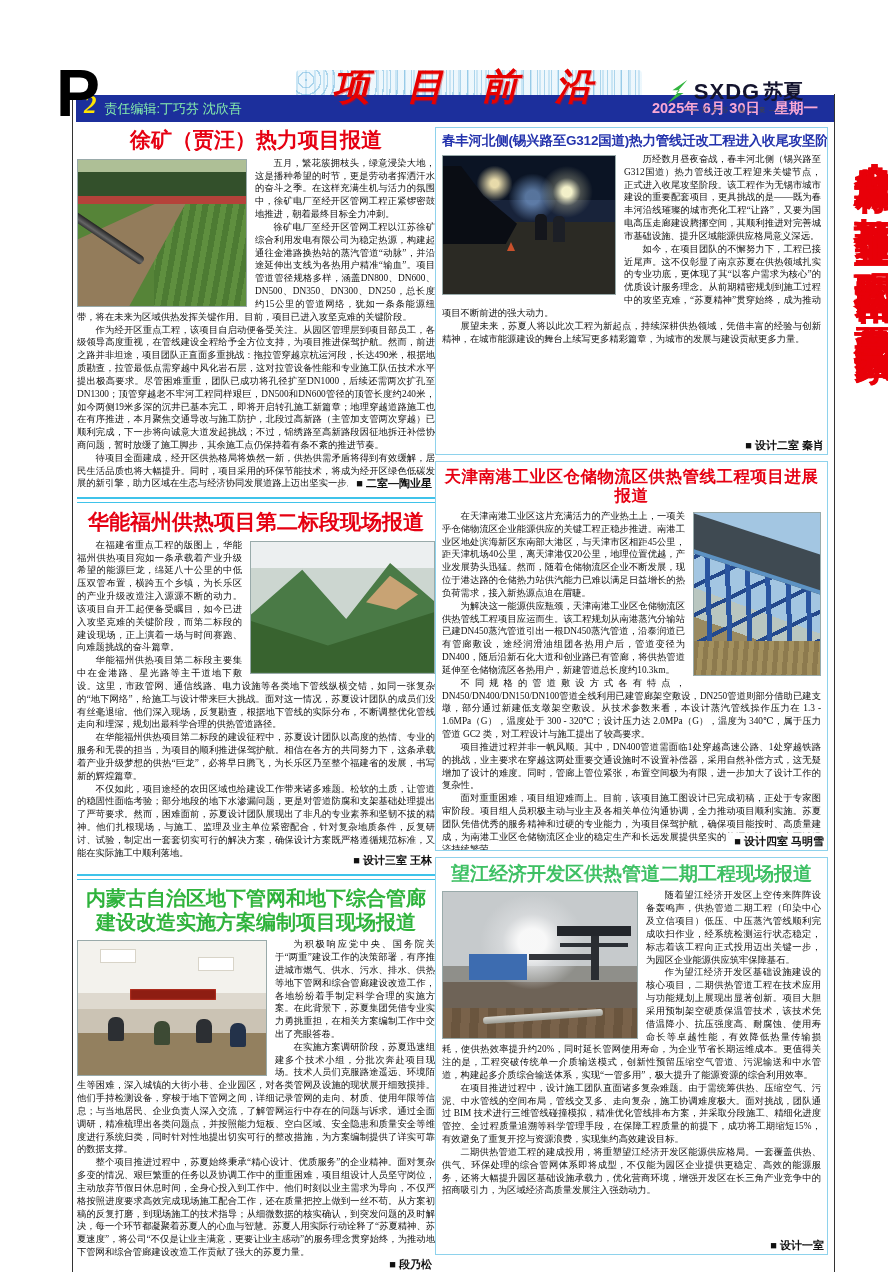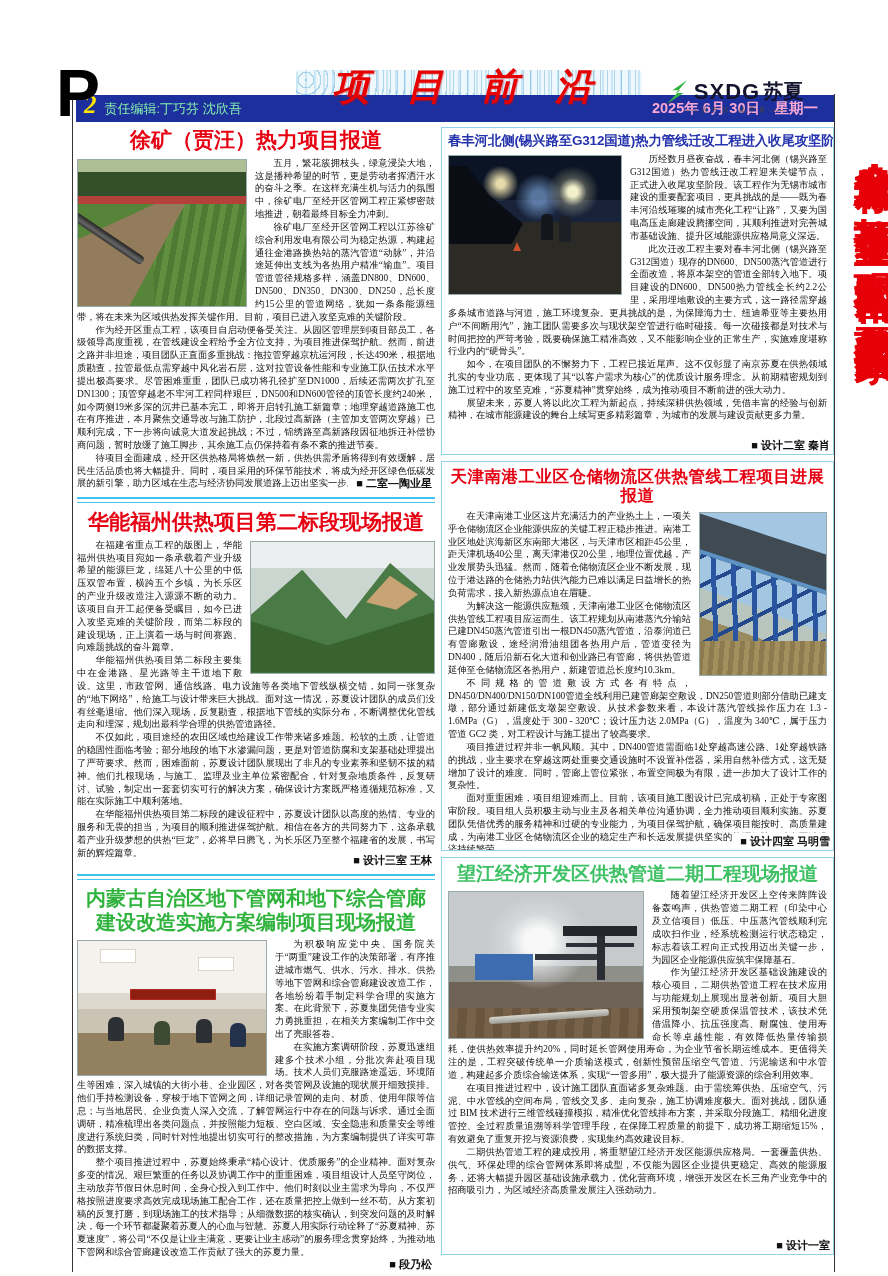--- a/index.html
+++ b/index.html
@@ -28,21 +28,21 @@
   .logo-tagline{font-family:"Liberation Sans",sans-serif;font-size:6.5px;color:#444;margin-top:1px;letter-spacing:1px;}
   .blue-bar{position:absolute;left:76px;top:95px;width:758px;height:27px;background:#1c2f9c;
             display:flex;align-items:center;z-index:2;}
   .page-num{color:#ffe400;font-size:25px;font-weight:bold;font-style:italic;line-height:1;
             margin:-8px 8px 0 8px;font-family:"Liberation Serif",serif;}
   .editors{color:#86efac;font-size:13px;font-family:"Liberation Sans",sans-serif;}
   .bar-date{margin-left:auto;margin-right:16px;color:#f9a8d4;font-size:14.5px;font-weight:bold;
             font-family:"Liberation Sans",sans-serif;}
 
   
-  .content{position:absolute;left:77px;top:127px;width:757px;display:flex;gap:6px;}
+  .content{position:absolute;left:77px;top:127px;width:757px;display:flex;}
   .col-left{width:358px;flex:0 0 auto;}
   .col-right{width:393px;flex:0 0 auto;}
 
   .article{position:relative;overflow:hidden;}
   .a-title{text-align:center;font-weight:bold;font-family:"Liberation Sans",sans-serif;margin:1px 0 4px;line-height:1.18;}
   .t-red{color:#e60012;}
   .t-green{color:#2fb33c;}
   .t-green2{color:#3ec064;}
   .t-blue{color:#2433ad;}
   .fs21{font-size:21px;}
@@ -190,22 +190,22 @@
       <div class="article h-l2">
         <div class="a-title t-red fs21">华能福州供热项目第二标段现场报道</div>
         <div class="body">
           <div class="photo ph-mountain">
             <div class="m1"></div>
               <div class="scar"></div>
               <div class="m2"></div>
           </div>
           <p>在福建省重点工程的版图上，华能福州供热项目宛如一条承载着产业升级希望的能源巨龙，绵延八十公里的中低压双管布置，横跨五个乡镇，为长乐区的产业升级改造注入源源不断的动力。该项目自开工起便备受瞩目，如今已进入攻坚克难的关键阶段，而第二标段的建设现场，正上演着一场与时间赛跑、向难题挑战的奋斗篇章。</p>
           <p>华能福州供热项目第二标段主要集中在金港路、星光路等主干道地下敷设。这里，市政管网、通信线路、电力设施等各类地下管线纵横交错，如同一张复杂的“地下网络”，给施工与设计带来巨大挑战。面对这一情况，苏夏设计团队的成员们没有丝毫退缩。他们深入现场，反复勘查，根据地下管线的实际分布，不断调整优化管线走向和埋深，规划出最科学合理的供热管道路径。</p>
+          <p>在华能福州供热项目第二标段的建设征程中，苏夏设计团队以高度的热情、专业的服务和无畏的担当，为项目的顺利推进保驾护航。相信在各方的共同努力下，这条承载着产业升级梦想的供热“巨龙”，必将早日腾飞，为长乐区乃至整个福建省的发展，书写新的辉煌篇章。</p>
           <p>不仅如此，项目途经的农田区域也给建设工作带来诸多难题。松软的土质，让管道的稳固性面临考验；部分地段的地下水渗漏问题，更是对管道防腐和支架基础处理提出了严苛要求。然而，困难面前，苏夏设计团队展现出了非凡的专业素养和坚韧不拔的精神。他们扎根现场，与施工、监理及业主单位紧密配合，针对复杂地质条件，反复研讨、试验，制定出一套套切实可行的解决方案，确保设计方案既严格遵循规范标准，又能在实际施工中顺利落地。</p>
-          <p>在华能福州供热项目第二标段的建设征程中，苏夏设计团队以高度的热情、专业的服务和无畏的担当，为项目的顺利推进保驾护航。相信在各方的共同努力下，这条承载着产业升级梦想的供热“巨龙”，必将早日腾飞，为长乐区乃至整个福建省的发展，书写新的辉煌篇章。</p>
         </div>
         <div class="byline">■ 设计三室 王林</div>
       </div>
 
       <div class="sep"></div>
 
       <div class="article h-l3">
         <div class="a-title t-green fs20">
           <span>内蒙古自治区地下管网和地下综合管廊</span><br>
           <span>建设改造实施方案编制项目现场报道</span>
@@ -235,21 +235,20 @@
       <div class="rbox article h-r1">
         <div class="a-title t-blue fs14">春丰河北侧(锡兴路至G312国道)热力管线迁改工程进入收尾攻坚阶段</div>
         <div class="body">
           <div class="photo ph-night">
             <div class="arm"></div>
               <div class="w1"></div>
               <div class="w2"></div>
               <div class="cone"></div>
           </div>
           <p>历经数月昼夜奋战，春丰河北侧（锡兴路至G312国道）热力管线迁改工程迎来关键节点，正式进入收尾攻坚阶段。该工程作为无锡市城市建设的重要配套项目，更具挑战的是——既为春丰河沿线璀璨的城市亮化工程“让路”，又要为国电高压走廊建设腾挪空间，其顺利推进对完善城市基础设施、提升区域能源供应格局意义深远。</p>
-          <p>此次迁改工程主要对春丰河北侧（锡兴路至G312国道）现存的DN600、DN500蒸汽管道进行全面改造，将原本架空的管道全部转入地下。项目建设的DN600、DN500热力管线全长约2.2公里，采用埋地敷设的主要方式，这一路径需穿越多条城市道路与河道，施工环境复杂。更具挑战的是，为保障海力士、纽迪希亚等主要热用户“不间断用汽”，施工团队需要多次与现状架空管进行临时碰接。每一次碰接都是对技术与时间把控的严苛考验，既要确保施工精准高效，又不能影响企业的正常生产，实施难度堪称行业内的“硬骨头”。</p>
           <p>如今，在项目团队的不懈努力下，工程已接近尾声。这不仅彰显了南京苏夏在供热领域扎实的专业功底，更体现了其“以客户需求为核心”的优质设计服务理念。从前期精密规划到施工过程中的攻坚克难，“苏夏精神”贯穿始终，成为推动项目不断前进的强大动力。</p>
           <p>展望未来，苏夏人将以此次工程为新起点，持续深耕供热领域，凭借丰富的经验与创新精神，在城市能源建设的舞台上续写更多精彩篇章，为城市的发展与建设贡献更多力量。</p>
         </div>
         <div class="byline">■ 设计二室 秦肖</div>
       </div>
 
       <div class="rbox article h-r2">
         <div class="a-title t-red fs16">天津南港工业区仓储物流区供热管线工程项目进展报道</div>
         <div class="body">
           <div class="photo ph-rack">

